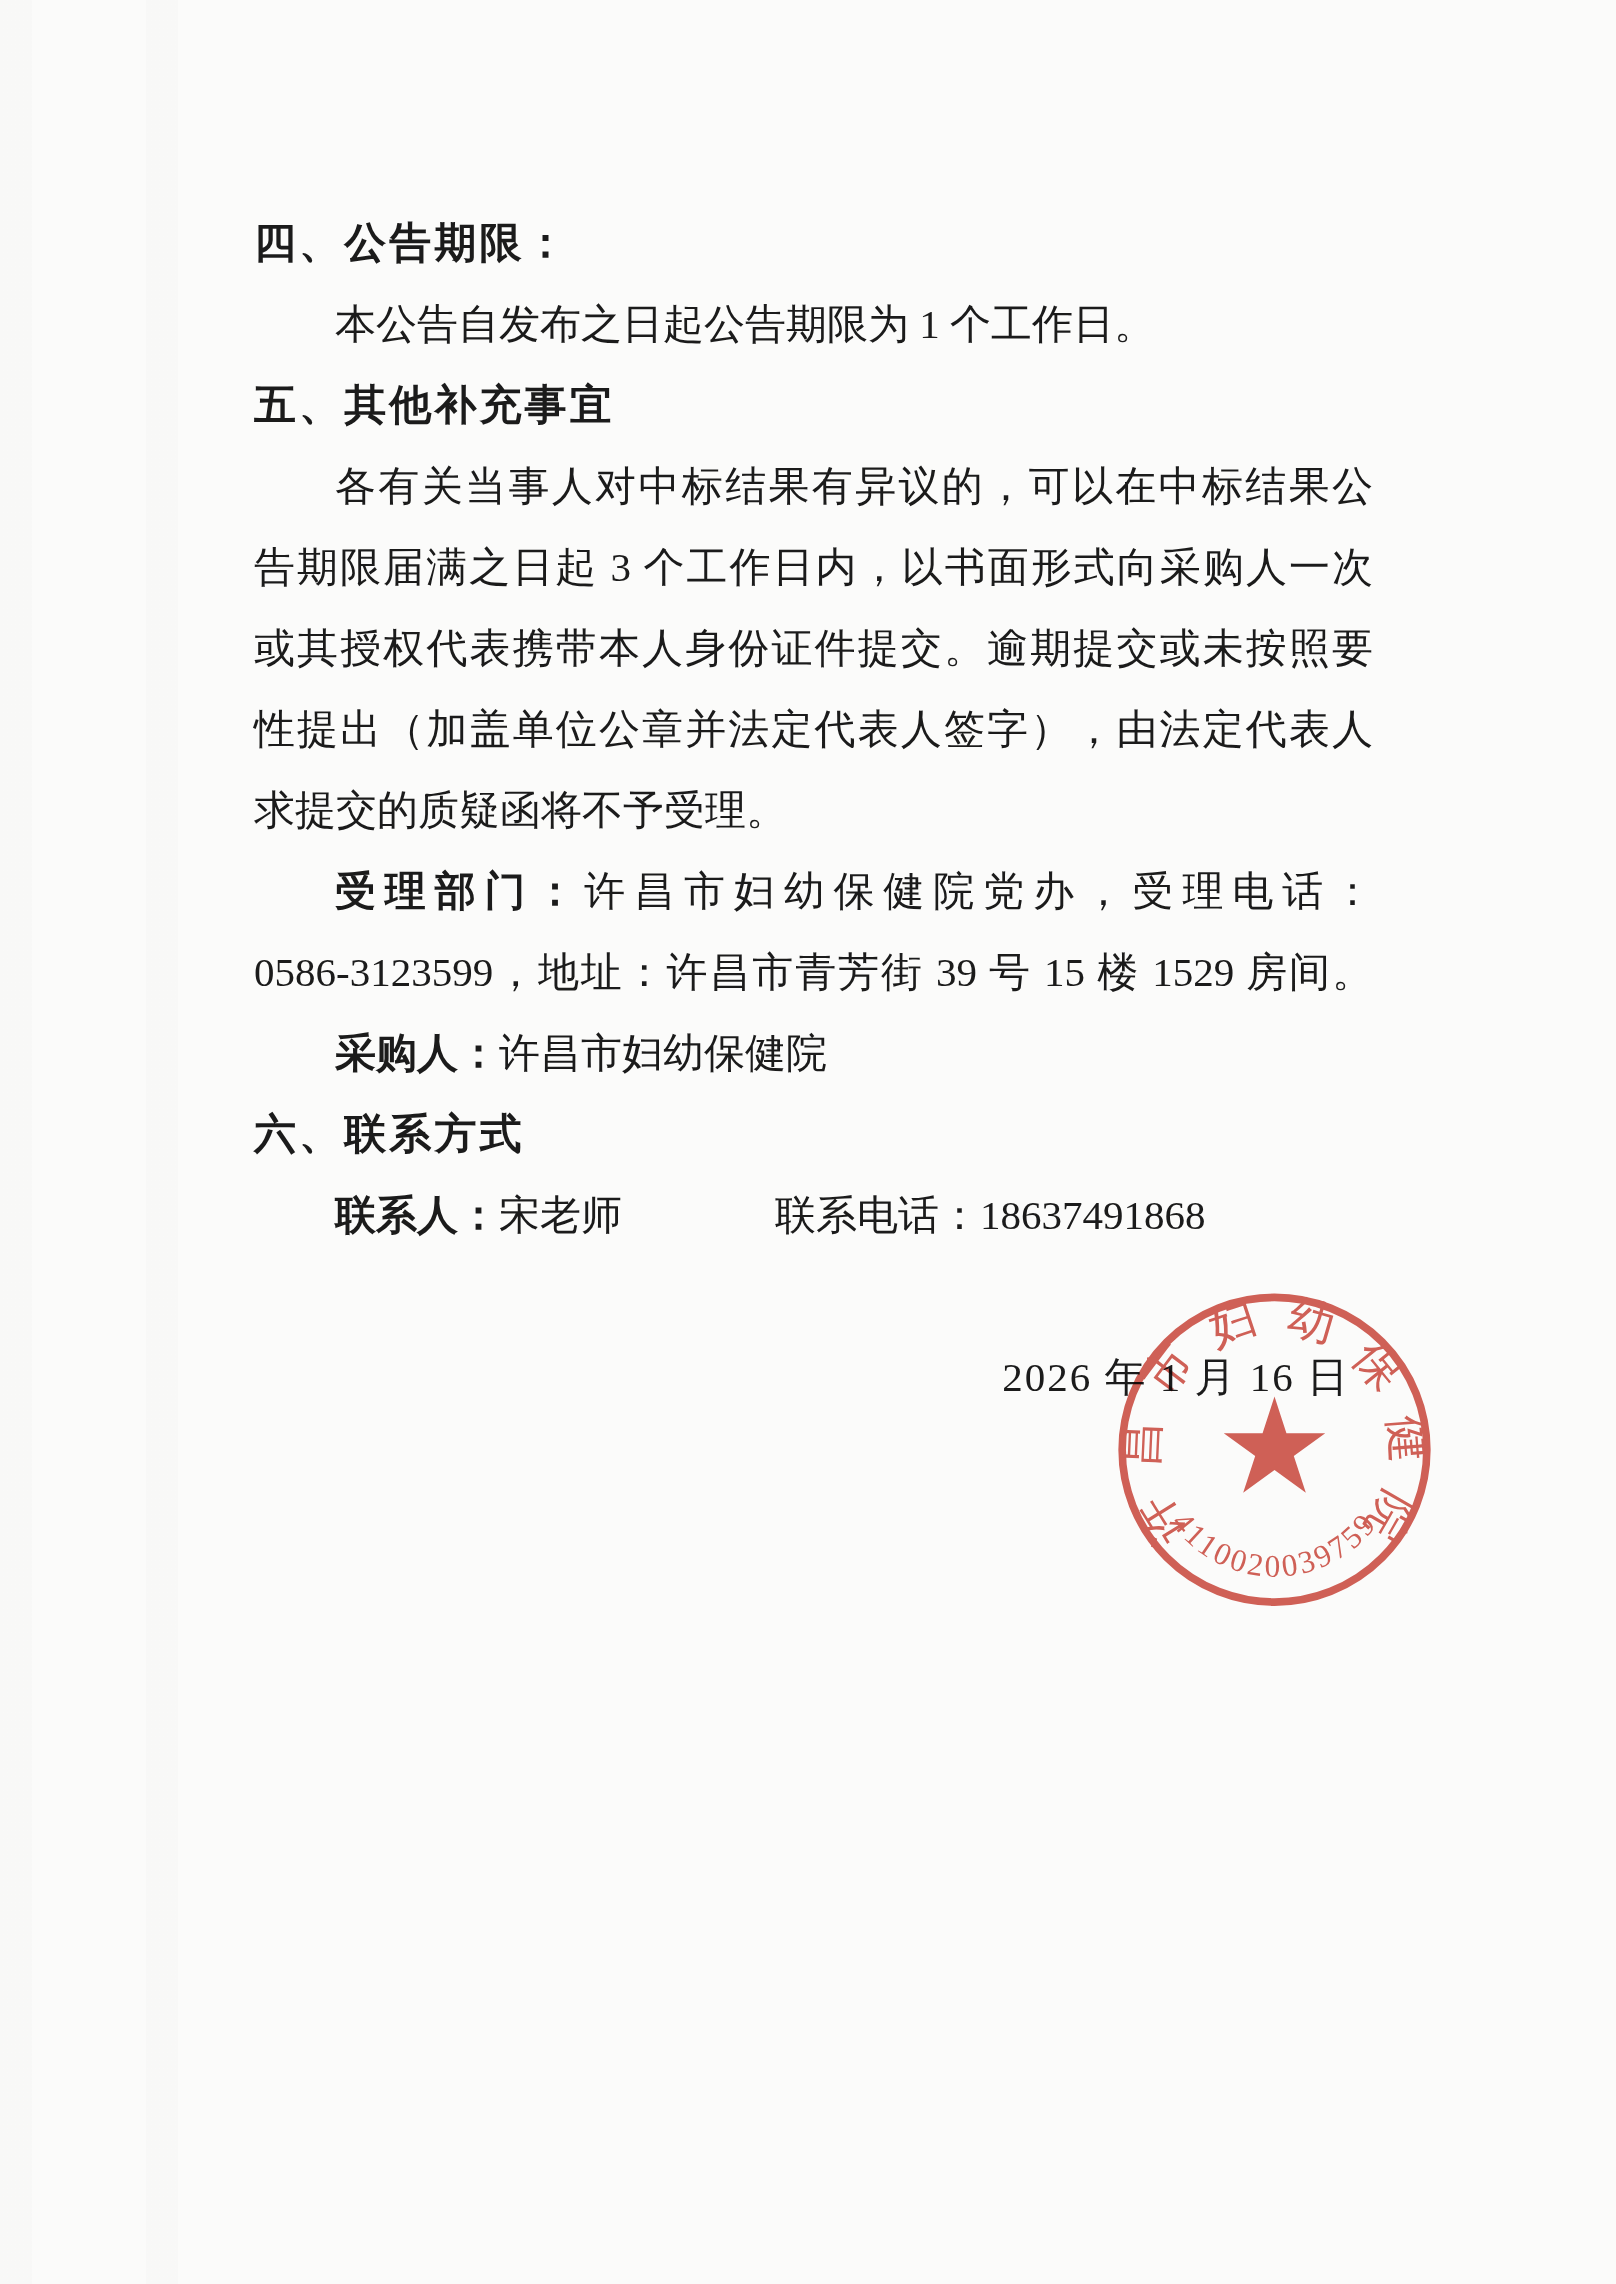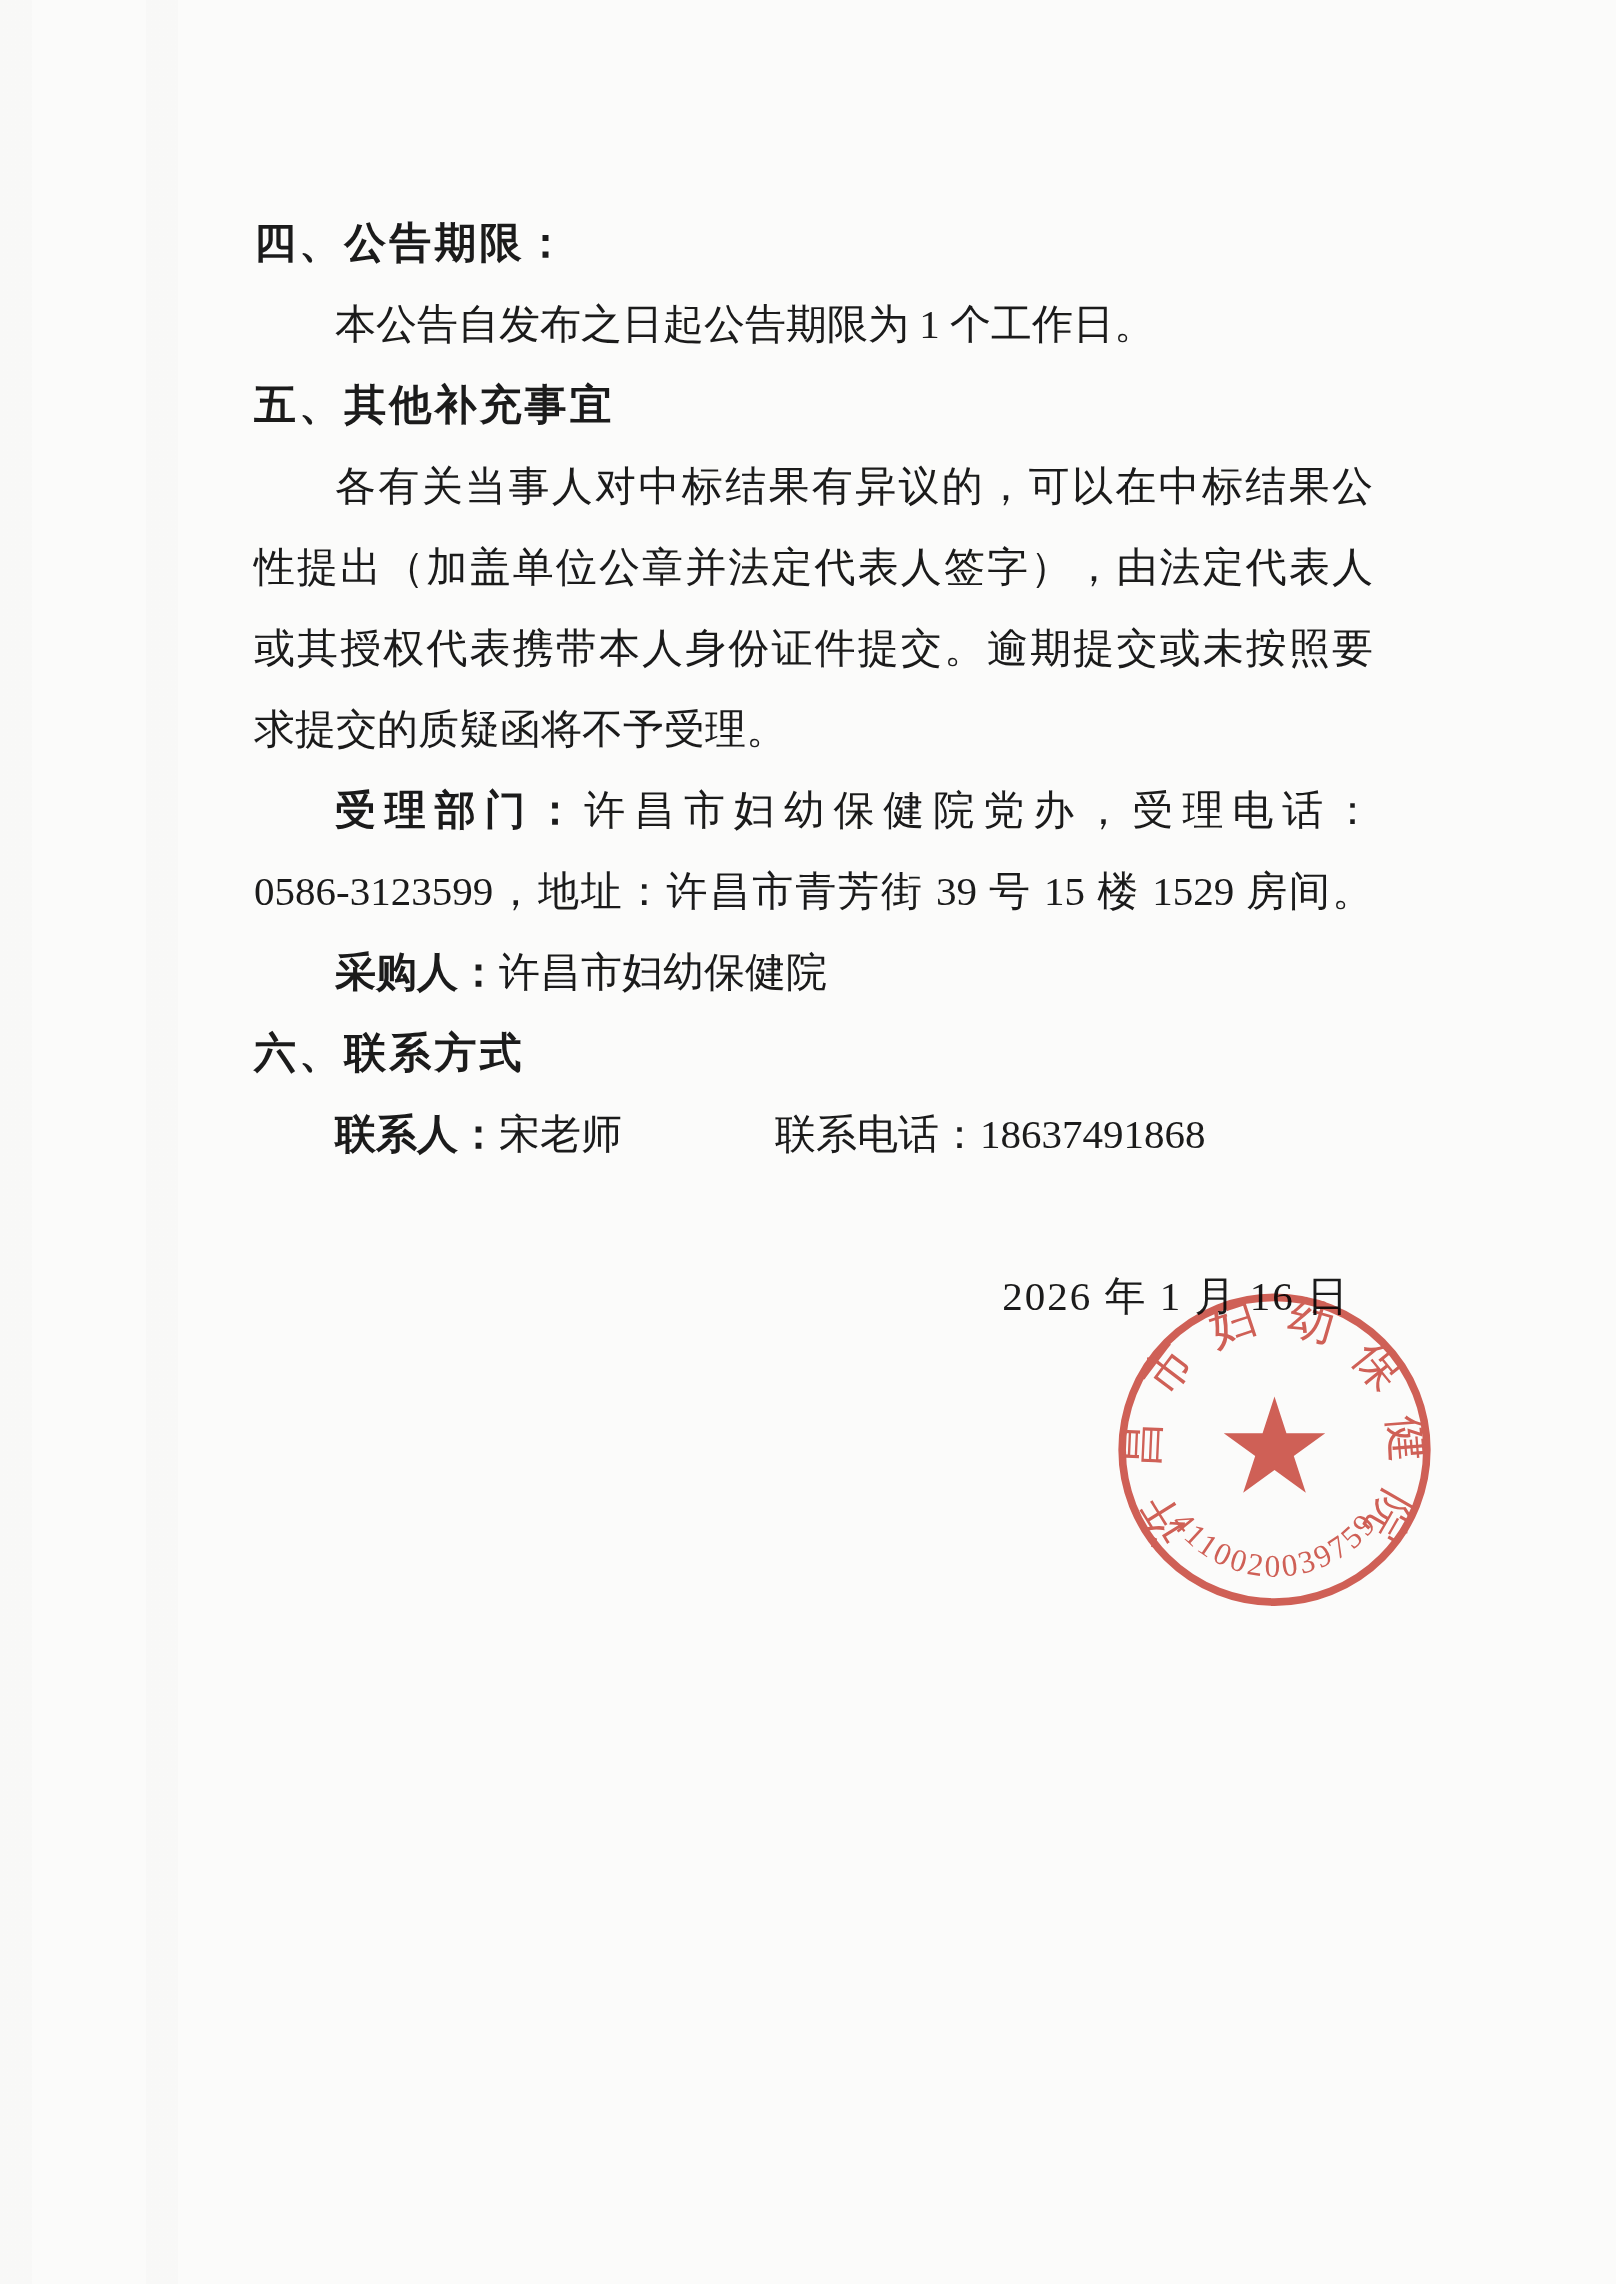--- a/index.html
+++ b/index.html
@@ -41,22 +41,23 @@
 
 <div class="content">
 
   <div class="line h">四、公告期限：</div>
 
   <div class="line indent">本公告自发布之日起公告期限为 1 个工作日。</div>
 
   <div class="line h">五、其他补充事宜</div>
 
   <div class="wrapline just indent">各有关当事人对中标结果有异议的，可以在中标结果公</div>
+  <div class="wrapline just">告期限届满之日起 3 个工作日内，以书面形式向采购人一次</div>
+  <div class="wrapline just">或其授权代表携带本人身份证件提交。逾期提交或未按照要</div>
   <div class="wrapline just">性提出（加盖单位公章并法定代表人签字），由法定代表人</div>
-  <div class="wrapline just">或其授权代表携带本人身份证件提交。逾期提交或未按照要</div>
   <div class="line">求提交的质疑函将不予受理。</div>
 
   <div class="wrapline just indent">
     <span class="b">受理部门：</span><span>许昌市妇幼保健院党办，受理电话：</span>
   </div>
   <div class="wrapline just">0586-3123599，地址：许昌市青芳街 39 号 15 楼 1529 房间。</div>
 
   <div class="line indent">
     <span class="b">采购人：</span><span>许昌市妇幼保健院</span>
   </div>

